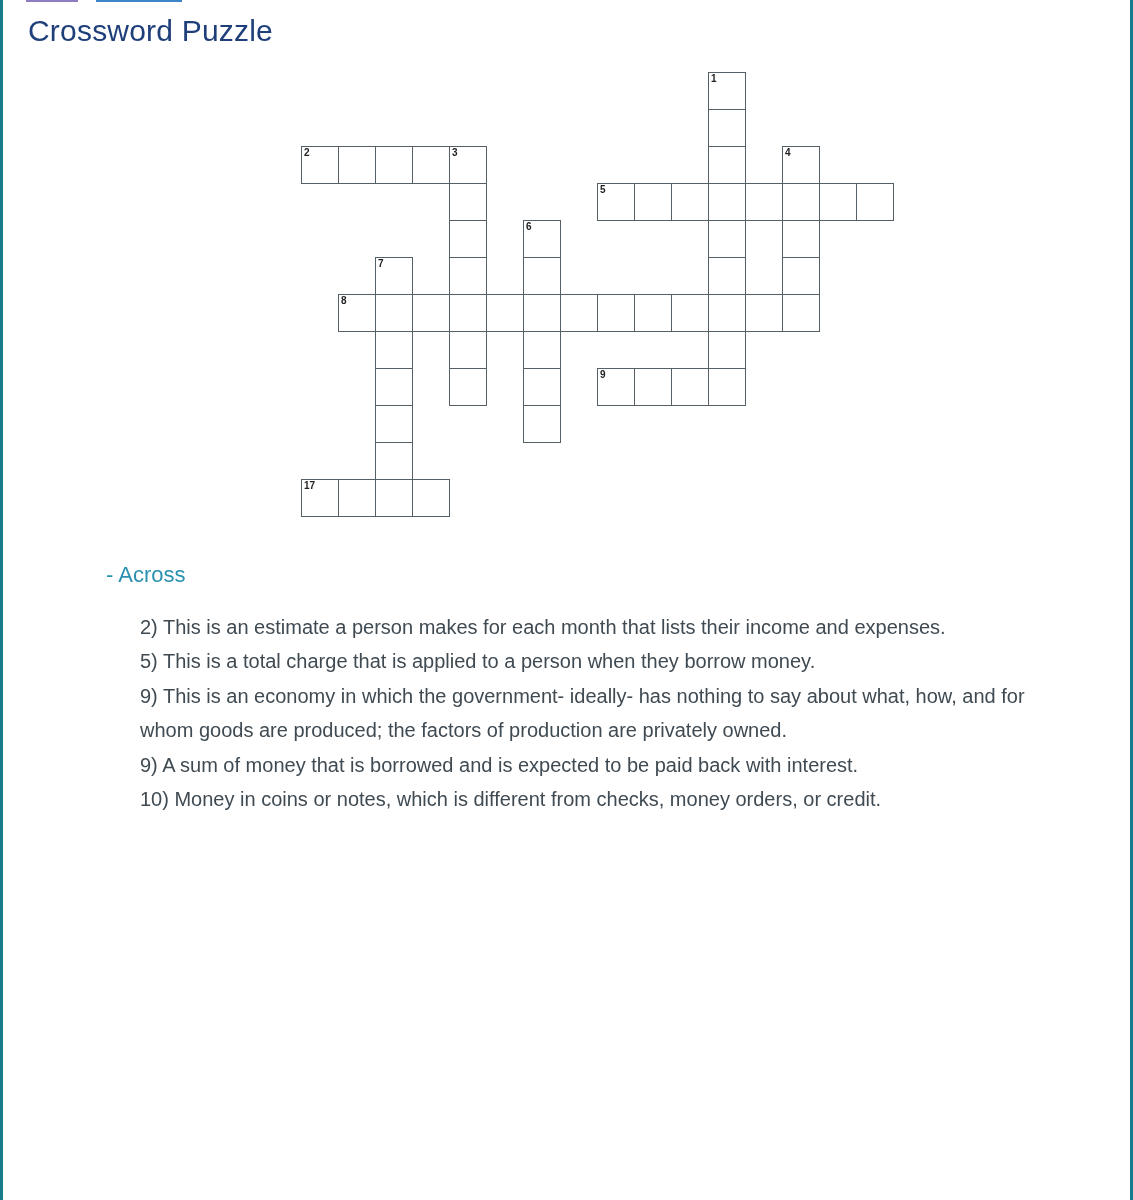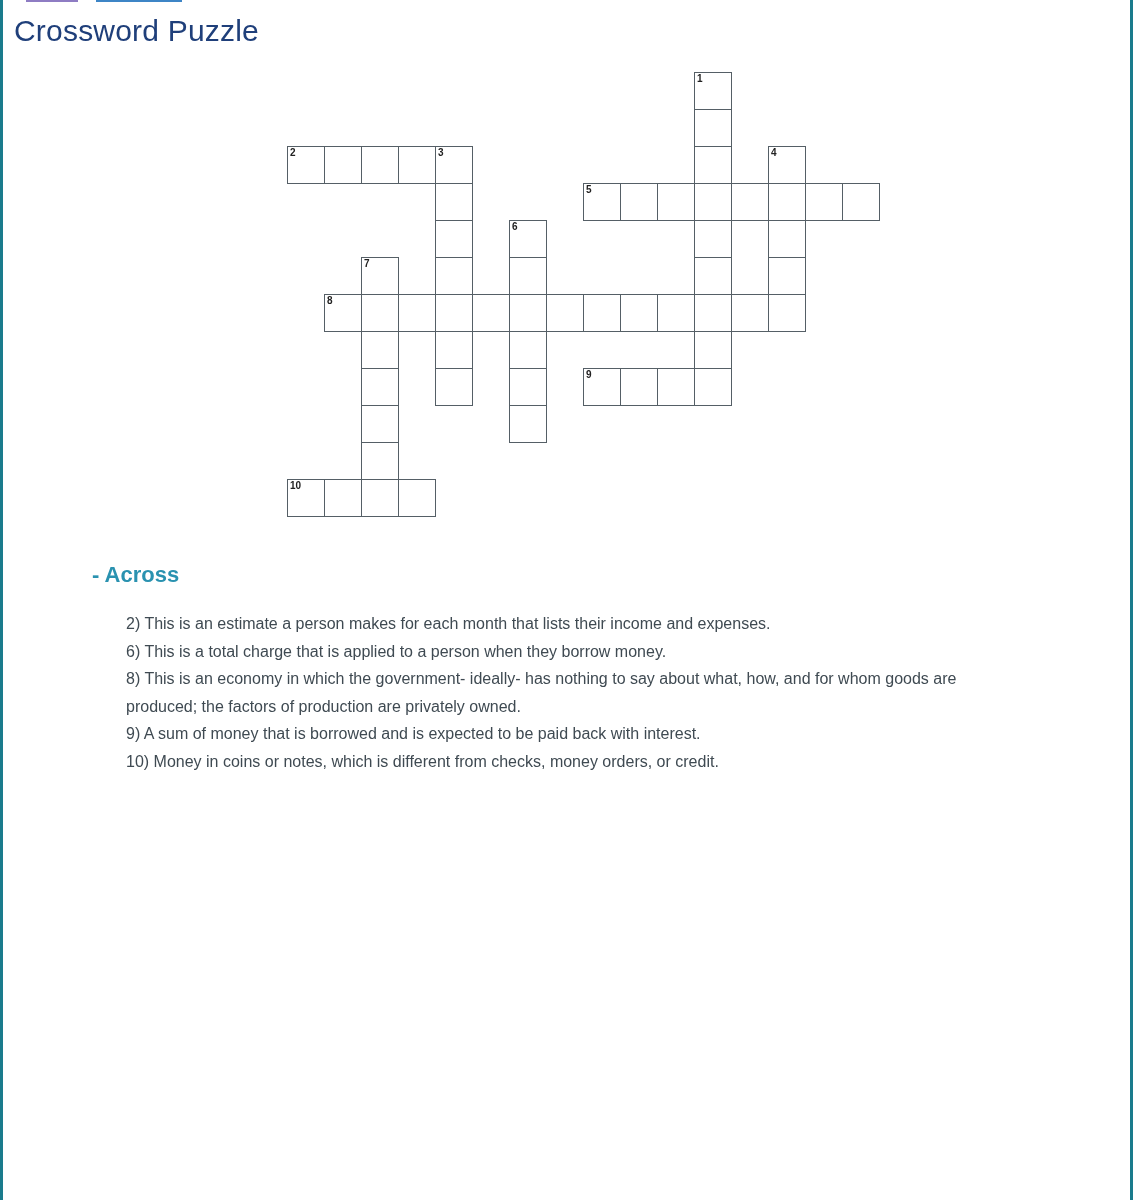--- a/index.html
+++ b/index.html
@@ -20,21 +20,21 @@
     position: absolute;
     top: 0;
     bottom: 0;
     width: 3px;
     background: #1a7b8c;
   }
   .edge-rule.left  { left: 0; }
   .edge-rule.right { right: 0; }
 
   .content {
-    padding: 0 26px 0 14px;
+    padding: 0 26px 0 28px;
   }
 
   
   .tabs {
     position: absolute;
     top: -2px; left: 26px;
     display: flex;
     gap: 18px;
   }
   .tab-stub {
@@ -93,29 +93,29 @@
     width: 930px;
     color: #d6255a;
     font-size: 16px;
     font-weight: bold;
     line-height: 1.75;
   }
 
   h3.section {
     margin: 30px 0 0 78px;
     font-size: 22px;
-    font-weight: 700;
+    font-weight: 400;
     color: #2a92b0;
   }
 
   .clues {
     margin: 22px 0 0 112px;
     width: 890px;
     color: #3f4a52;
-    font-size: 16px;
+    font-size: 20px;
     line-height: 1.72;
   }
   .clue { margin: 0; }
 </style>
 </head>
 <body>
 
 <div id="page">
 
   <div class="edge-rule left"></div>
@@ -198,33 +198,33 @@
           <div class="cell" style="left: 370px; top: 222px;"></div>
           <div class="cell" style="left: 407px; top: 222px;"></div>
           <div class="cell" style="left: 481px; top: 222px;"></div>
           <div class="cell" style="left: 518px; top: 222px;"></div>
           <div class="cell" style="left: 333px; top: 296px;">
             <span class="num">9</span>
           </div>
           <div class="cell" style="left: 370px; top: 296px;"></div>
           <div class="cell" style="left: 407px; top: 296px;"></div>
           <div class="cell" style="left: 37px; top: 407px;">
-            <span class="num">10</span>
+            <span class="num">17</span>
           </div>
           <div class="cell" style="left: 74px; top: 407px;"></div>
           <div class="cell" style="left: 111px; top: 407px;"></div>
           <div class="cell" style="left: 148px; top: 407px;"></div>
         </div>
     </div>
 
 
     <h3 class="section">- Across</h3>
 
     <div class="clues">
       <p class="clue">2) This is an estimate a person makes for each month that lists their income and expenses.</p>
-      <p class="clue">6) This is a total charge that is applied to a person when they borrow money.</p>
-      <p class="clue">8) This is an economy in which the government- ideally- has nothing to say about what, how, and for whom goods are produced; the factors of production are privately owned.</p>
+      <p class="clue">5) This is a total charge that is applied to a person when they borrow money.</p>
+      <p class="clue">9) This is an economy in which the government- ideally- has nothing to say about what, how, and for whom goods are produced; the factors of production are privately owned.</p>
       <p class="clue">9) A sum of money that is borrowed and is expected to be paid back with interest.</p>
       <p class="clue">10) Money in coins or notes, which is different from checks, money orders, or credit.</p>
     </div>
 
   </div>
 </div>
 
 </body></html>

